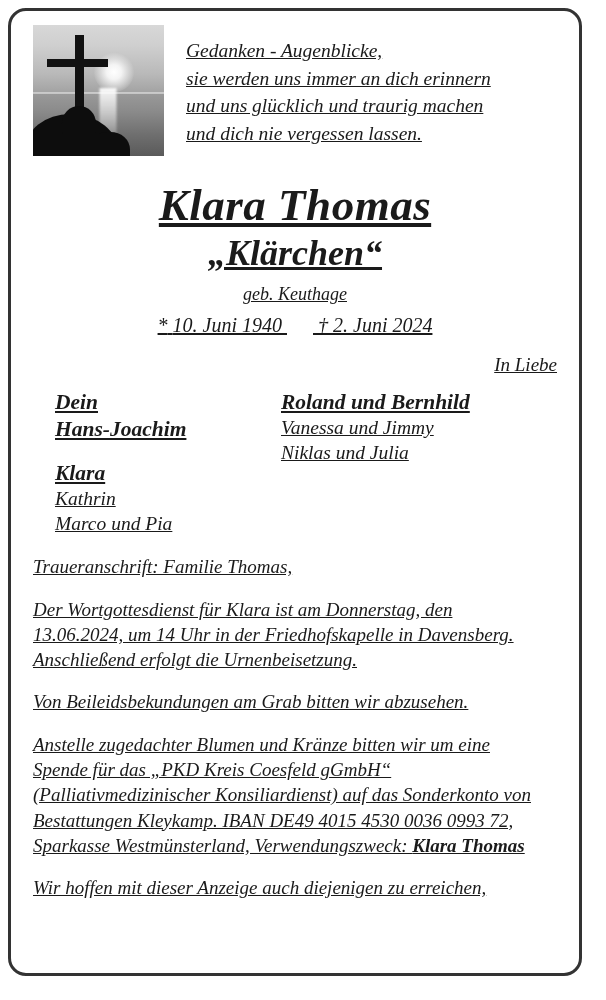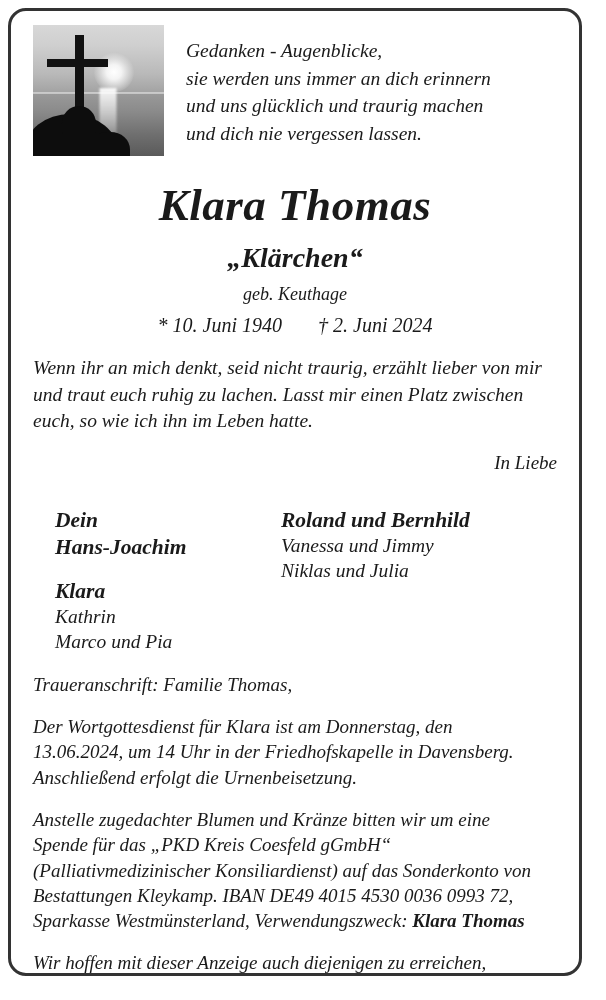--- a/index.html
+++ b/index.html
@@ -28,20 +28,21 @@
     box-sizing: border-box;
     padding: 0;
   }
 
   .inner {
     position: relative;
     width: 100%;
     height: 100%;
     box-sizing: border-box;
     padding: 14px 22px 10px 22px;
+    text-decoration: underline;
   }
 
   
   .header {
     display: flex;
     align-items: flex-start;
     gap: 22px;
   }
 
   .photo {
@@ -158,24 +159,24 @@
     margin-top: 26px;
   }
   .fullname {
     font-size: 45px;
     font-weight: bold;
     font-style: italic;
     letter-spacing: 0.5px;
     line-height: 1.05;
   }
   .nickname {
-    font-size: 28px;
+    font-size: 36px;
     font-weight: bold;
     font-style: italic;
-    margin-top: 13px;
+    margin-top: 3px;
   }
   .maiden {
     font-size: 18px;
     font-style: italic;
     margin-top: 10px;
   }
   .dates {
     font-size: 20px;
     font-style: italic;
     margin-top: 9px;
@@ -211,21 +212,21 @@
     font-size: 21.5px;
     font-weight: bold;
     font-style: italic;
     line-height: 1.26;
   }
   .m-reg {
     font-size: 19.5px;
     font-style: italic;
     line-height: 1.28;
   }
-  .grp { margin-bottom: 0; margin-top: 20px; }
+  .grp { margin-bottom: 0; }
   .grp + .grp { margin-top: 17px; }
   .spacer-line { height: 26px; }
 
   
   .para {
     font-style: italic;
     font-size: 19px;
     line-height: 1.33;
     margin-top: 17px;
   }
@@ -267,25 +268,20 @@
       <div class="maiden">geb. Keuthage</div>
       <div class="dates">
         <span>*</span>
         <span>10. Juni 1940</span>
         <span class="gap"></span>
         <span>†</span>
         <span>2. Juni 2024</span>
       </div>
     </div>
 
-    <div class="quote">
-      <div>Wenn ihr an mich denkt, seid nicht traurig, erzählt lieber von mir</div>
-      <div>und traut euch ruhig zu lachen. Lasst mir einen Platz zwischen</div>
-      <div>euch, so wie ich ihn im Leben hatte.</div>
-    </div>
 
     <div class="inliebe">In Liebe</div>
 
     <div class="mourners">
       <div class="col-left">
         <div class="grp">
           <div class="m-bold">Dein</div>
           <div class="m-bold">Hans-Joachim</div>
         </div>
         <div class="grp">
@@ -310,20 +306,23 @@
     <div class="para">
       <div>Traueranschrift: Familie Thomas,</div>
     </div>
 
     <div class="para">
       <div>Der Wortgottesdienst für Klara ist am Donnerstag, den</div>
       <div>13.06.2024, um 14 Uhr in der Friedhofskapelle in Davensberg.</div>
       <div>Anschließend erfolgt die Urnenbeisetzung.</div>
     </div>
 
+    <div class="para">
+      <div>Von Beileidsbekundungen am Grab bitten wir abzusehen.</div>
+    </div>
 
     <div class="para">
       <div>Anstelle zugedachter Blumen und Kränze bitten wir um eine</div>
       <div>Spende für das „PKD Kreis Coesfeld gGmbH“</div>
       <div>(Palliativmedizinischer Konsiliardienst) auf das Sonderkonto von</div>
       <div>Bestattungen Kleykamp. IBAN DE49 4015 4530 0036 0993 72,</div>
       <div><span>Sparkasse Westmünsterland, Verwendungszweck: </span><span class="b">Klara Thomas</span></div>
     </div>
 
     <div class="para">

